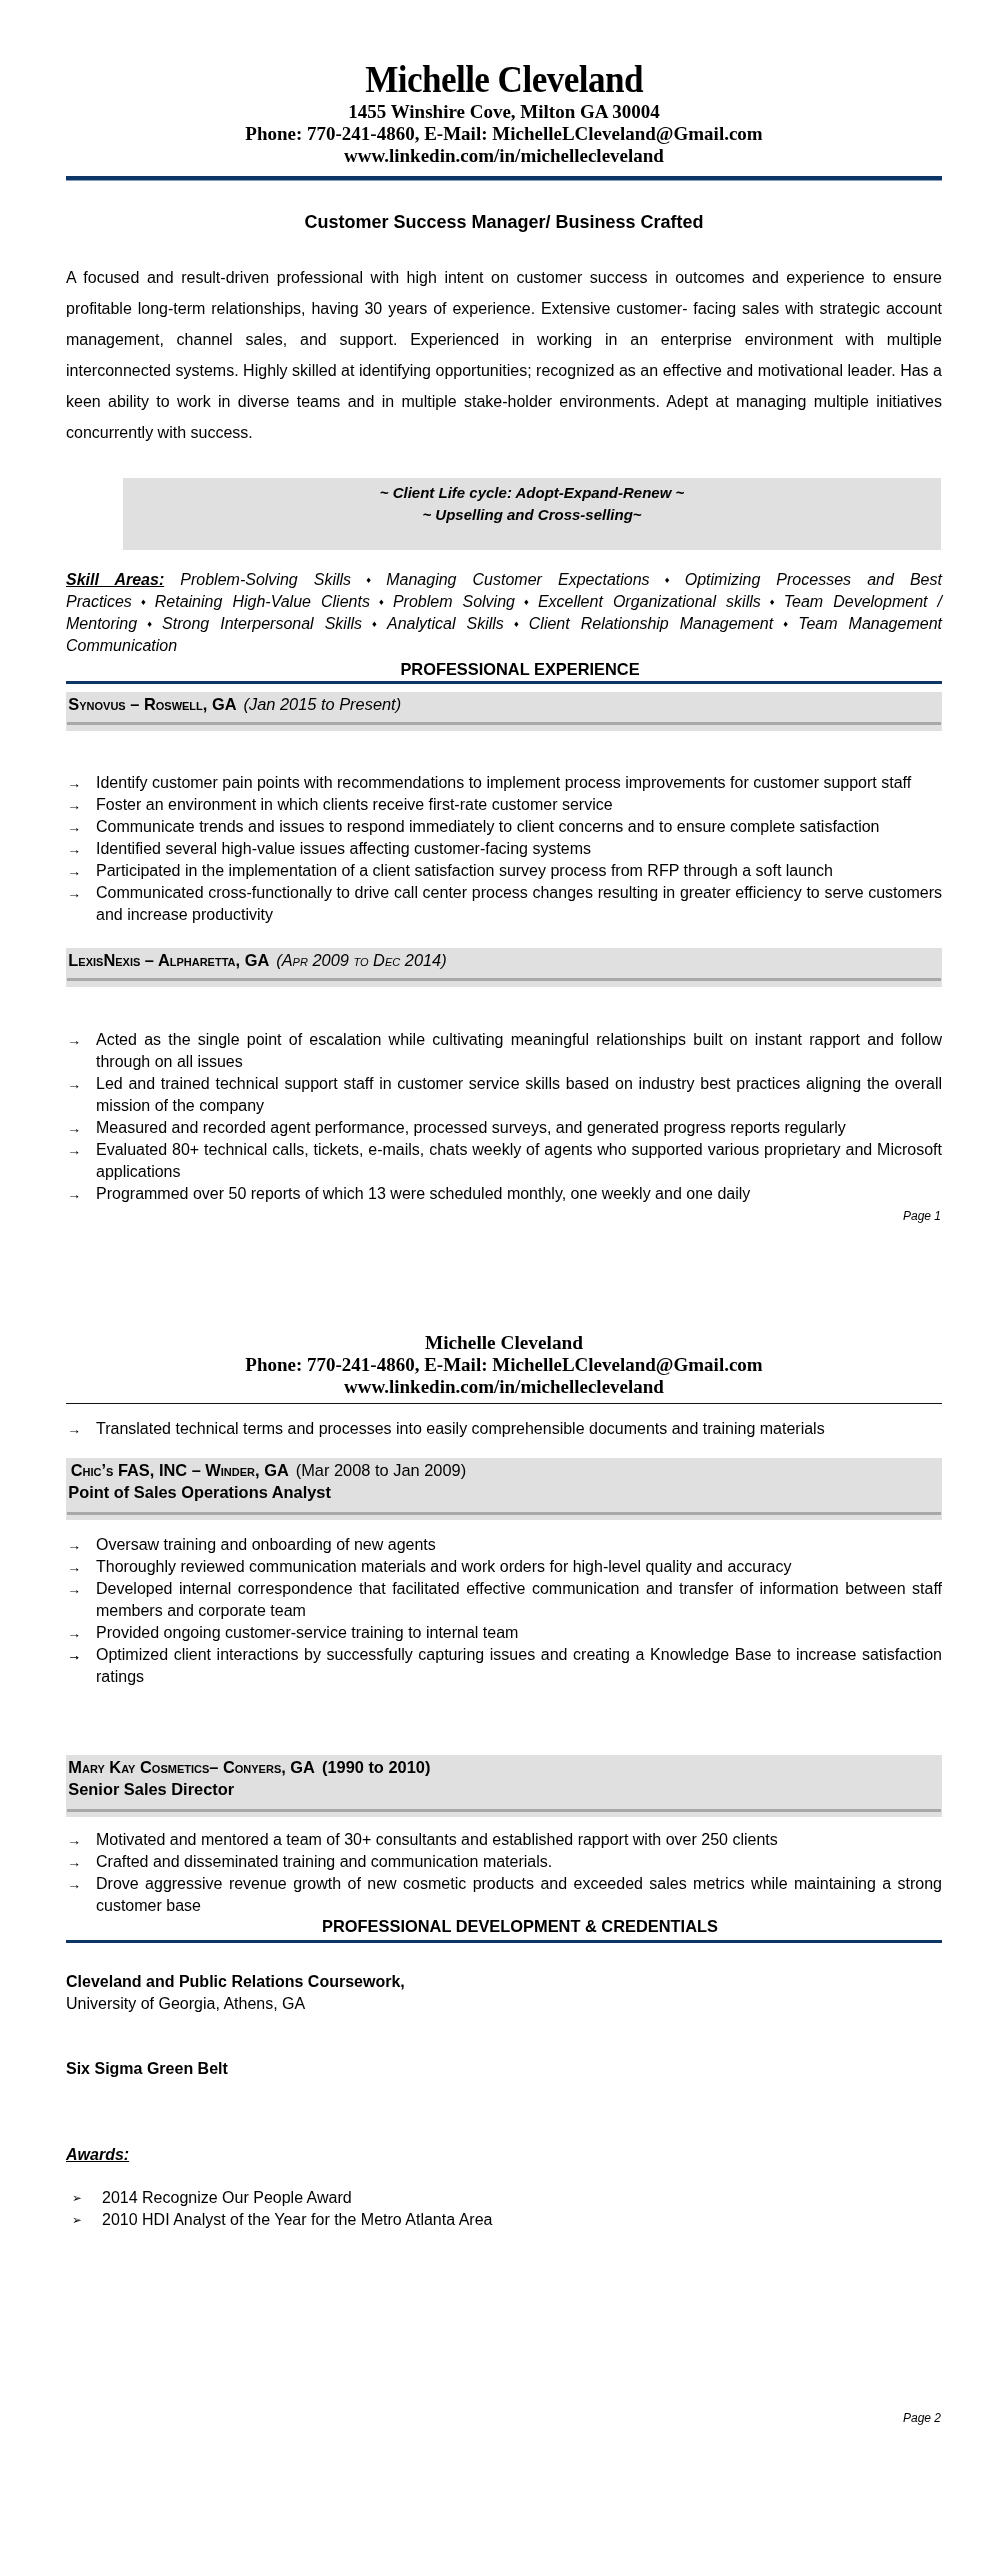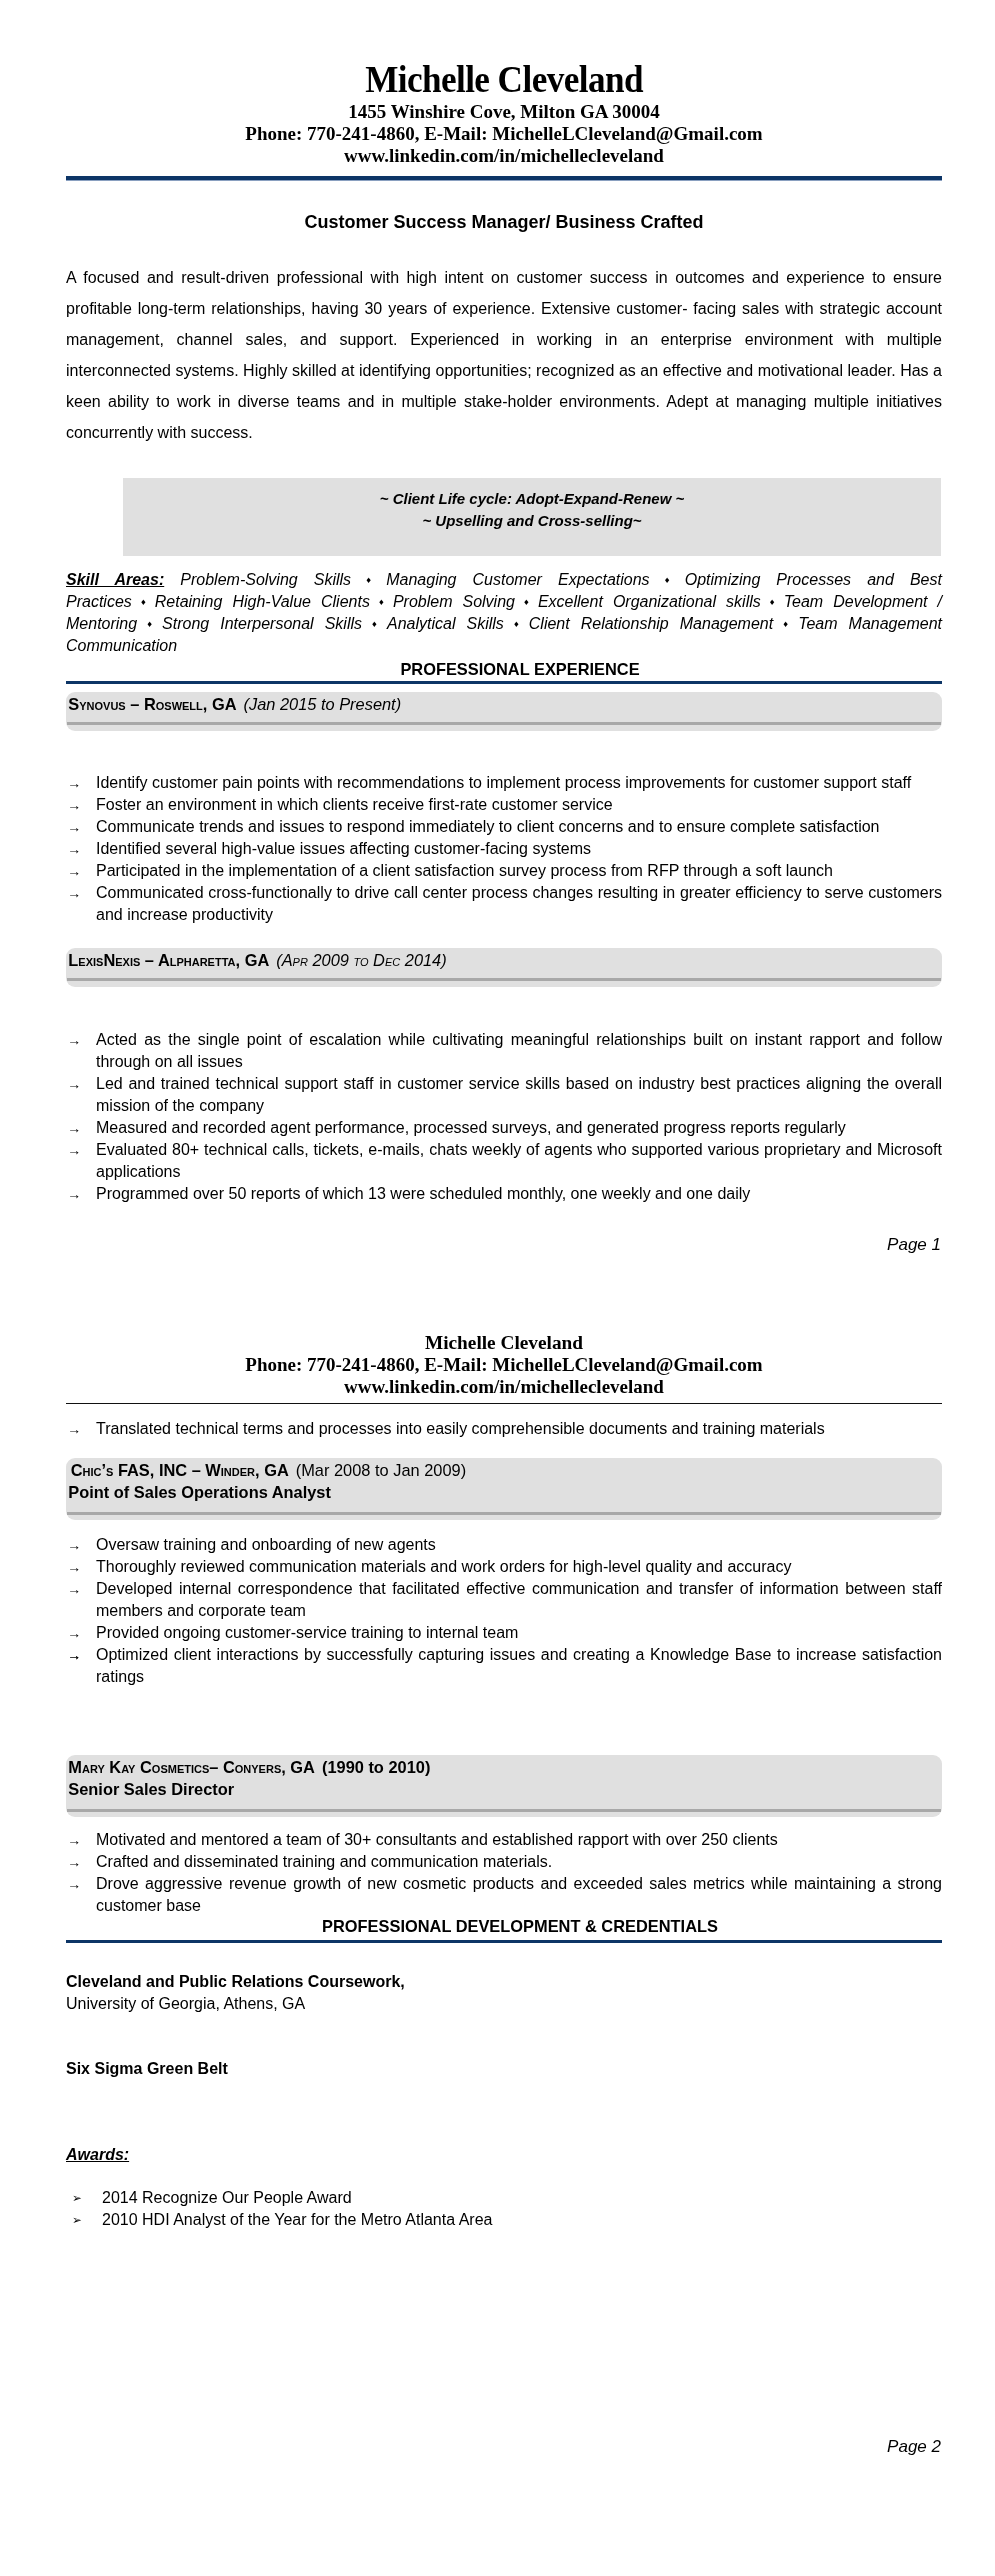--- a/index.html
+++ b/index.html
@@ -10,43 +10,43 @@
   
   #p1-header { top: 59px; }
   .name-big { font-family: "Liberation Serif", serif; font-weight: bold; font-size: 37px; line-height: 42px; letter-spacing: -0.6px; transform: scaleX(0.95); }
   .contact-line { font-family: "Liberation Serif", serif; font-weight: bold; font-size: 19px; line-height: 22px; }
   .rule-navy { height: 3.5px; background: #0d3566; border-bottom: 0.6px solid #8aa0c0; }
   .rule-black { height: 1.8px; background: #111; }
 
   .title-line { position: absolute; left: 66px; width: 876px; top: 212px; text-align: center; font-weight: bold; font-size: 18px; }
   .summary { position: absolute; left: 66px; width: 876px; top: 262px; font-size: 16px; line-height: 31px; text-align: justify; }
 
-  .highlight-box { position: absolute; left: 123px; width: 818px; top: 478px; height: 68px; background: #e0e0e0; text-align: center; font-weight: bold; font-style: italic; font-size: 15px; line-height: 22px; padding-top: 10px; }
+  .highlight-box { position: absolute; left: 123px; width: 818px; top: 478px; height: 68px; background: #e0e0e0; text-align: center; font-weight: bold; font-style: italic; font-size: 15px; line-height: 22px; padding-top: 4px; }
 
   .skills { position: absolute; left: 66px; width: 876px; top: 569px; font-style: italic; font-size: 16px; line-height: 21.7px; text-align: justify; }
   .skills .label { font-weight: bold; text-decoration: underline; }
   .diamond { font-style: normal; font-size: 9.4px; vertical-align: 1.8px; padding: 0 3.5px; }
 
   .section-head { position: absolute; left: 82px; width: 876px; text-align: center; font-weight: bold; font-size: 16.4px; }
   .section-rule { position: absolute; left: 66px; width: 876px; height: 2.9px; background: #0d3566; }
 
-  .job-box { position: absolute; left: 66px; width: 876px; background: #e0e0e0; border-radius: 9px; }
+  .job-box { position: absolute; left: 66px; width: 876px; background: #e0e0e0; }
   .job-company { font-size: 16.4px; line-height: 21px; font-weight: bold; font-variant: small-caps; padding-left: 2.3px; padding-top: 2.3px; }
   .job-date { font-weight: normal; font-variant: normal; padding-left: 7px; }
   .job-date.italic { font-style: italic; }
   .job-date.sc { font-variant: small-caps; font-style: italic; }
   .job-date.bold { font-weight: bold; }
   .job-title { font-size: 16.4px; line-height: 23.4px; font-weight: bold; padding-left: 2.3px; }
   .job-rule { height: 2.9px; background: #a8a8a8; margin: 7px 1.2px 5.9px 1.2px; }
 
   .bullets { position: absolute; left: 66px; width: 876px; margin: 0; padding: 0; list-style: none; font-size: 16px; line-height: 22px; }
   .bullets li { position: relative; padding-left: 30px; text-align: justify; }
   .bullets .arrow { position: absolute; left: 1.2px; top: 0; font-size: 14px; }
 
-  .page-num { position: absolute; right: 54px; font-style: italic; font-size: 17px; margin-top: 26px; }
+  .page-num { position: absolute; right: 54px; font-style: italic; font-size: 12px; }
 
   #p2-header { top: 1332px; }
   .name-small { font-family: "Liberation Serif", serif; font-weight: bold; font-size: 19.3px; line-height: 22px; }
 
   .cred-title { position: absolute; left: 66px; font-weight: bold; font-size: 16px; }
   .cred-sub { position: absolute; left: 66px; font-size: 16px; }
   .awards-label { position: absolute; left: 66px; font-weight: bold; font-style: italic; font-size: 16px; text-decoration: underline; }
   .awards-list { position: absolute; left: 66px; margin: 0; padding: 0; list-style: none; font-size: 16px; line-height: 22px; }
   .awards-list li { position: relative; padding-left: 36px; }
   .awards-list .tri { position: absolute; left: 5.9px; top: 0; font-size: 11.7px; }

